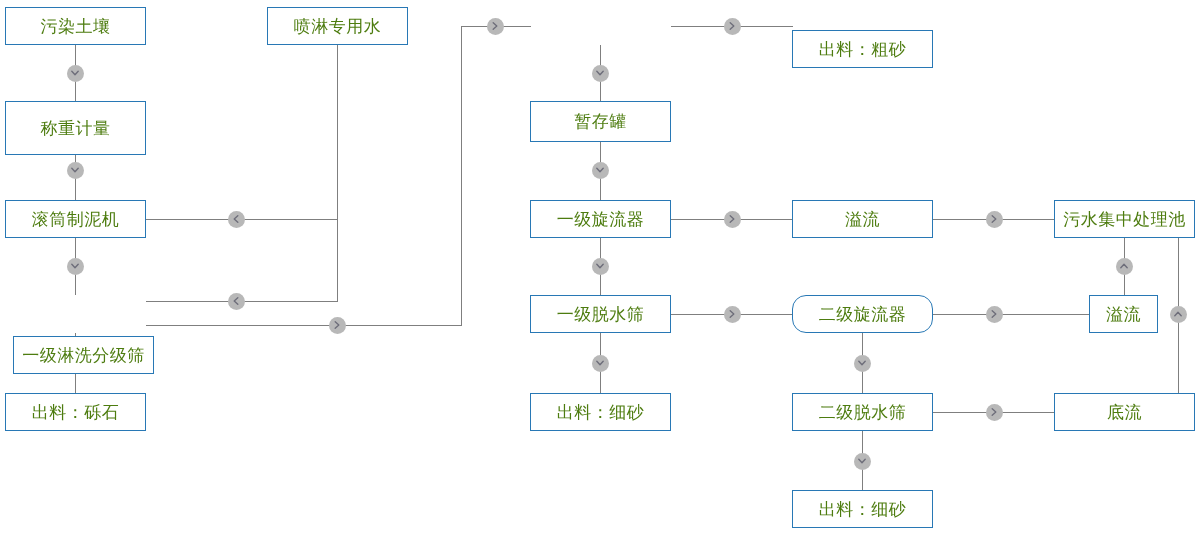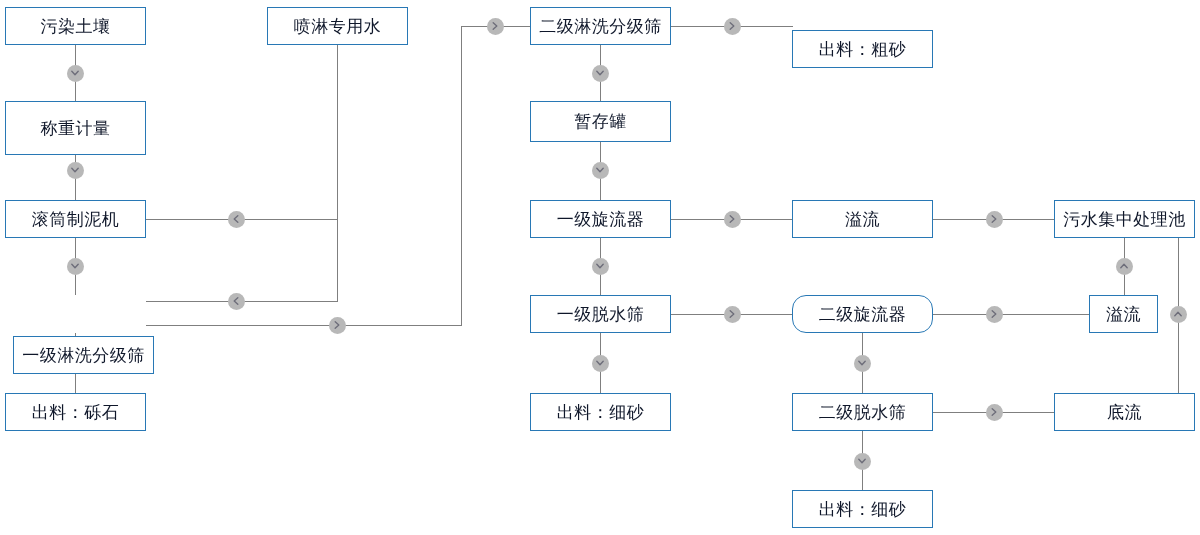--- a/index.html
+++ b/index.html
@@ -18,21 +18,21 @@
     overflow: hidden;
   }
   .node {
     position: absolute;
     box-sizing: border-box;
     border: 1px solid #2878b5;
     background: #ffffff;
     display: flex;
     align-items: center;
     justify-content: center;
-    color: #0f172a;
+    color: #4d7c0f;
     font-size: 17px;
     line-height: 1;
     letter-spacing: 0.5px;
     white-space: nowrap;
     z-index: 3;
   }
   .edge {
     position: absolute;
     background: #7f7f7f;
     z-index: 1;
@@ -209,23 +209,20 @@
     </div>
     <div class="node" style="left: 13px; top: 295px; width: 141px; height: 38px; margin-top: 41px;">
       <span>一级淋洗分级筛</span>
     </div>
     <div class="node" style="left: 5px; top: 393px; width: 141px; height: 38px;">
       <span>出料：砾石</span>
     </div>
     <div class="node" style="left: 267px; top: 7px; width: 141px; height: 38px;">
       <span>喷淋专用水</span>
     </div>
-    <div class="node" style="left: 530px; top: 7px; width: 141px; height: 38px;">
-      <span>二级淋洗分级筛</span>
-    </div>
     <div class="node" style="left: 792px; top: 3px; width: 141px; height: 38px; margin-top: 27px;">
       <span>出料：粗砂</span>
     </div>
     <div class="node" style="left: 530px; top: 101px; width: 141px; height: 41px;">
       <span>暂存罐</span>
     </div>
     <div class="node" style="left: 530px; top: 200px; width: 141px; height: 38px;">
       <span>一级旋流器</span>
     </div>
     <div class="node" style="left: 792px; top: 200px; width: 141px; height: 38px;">

